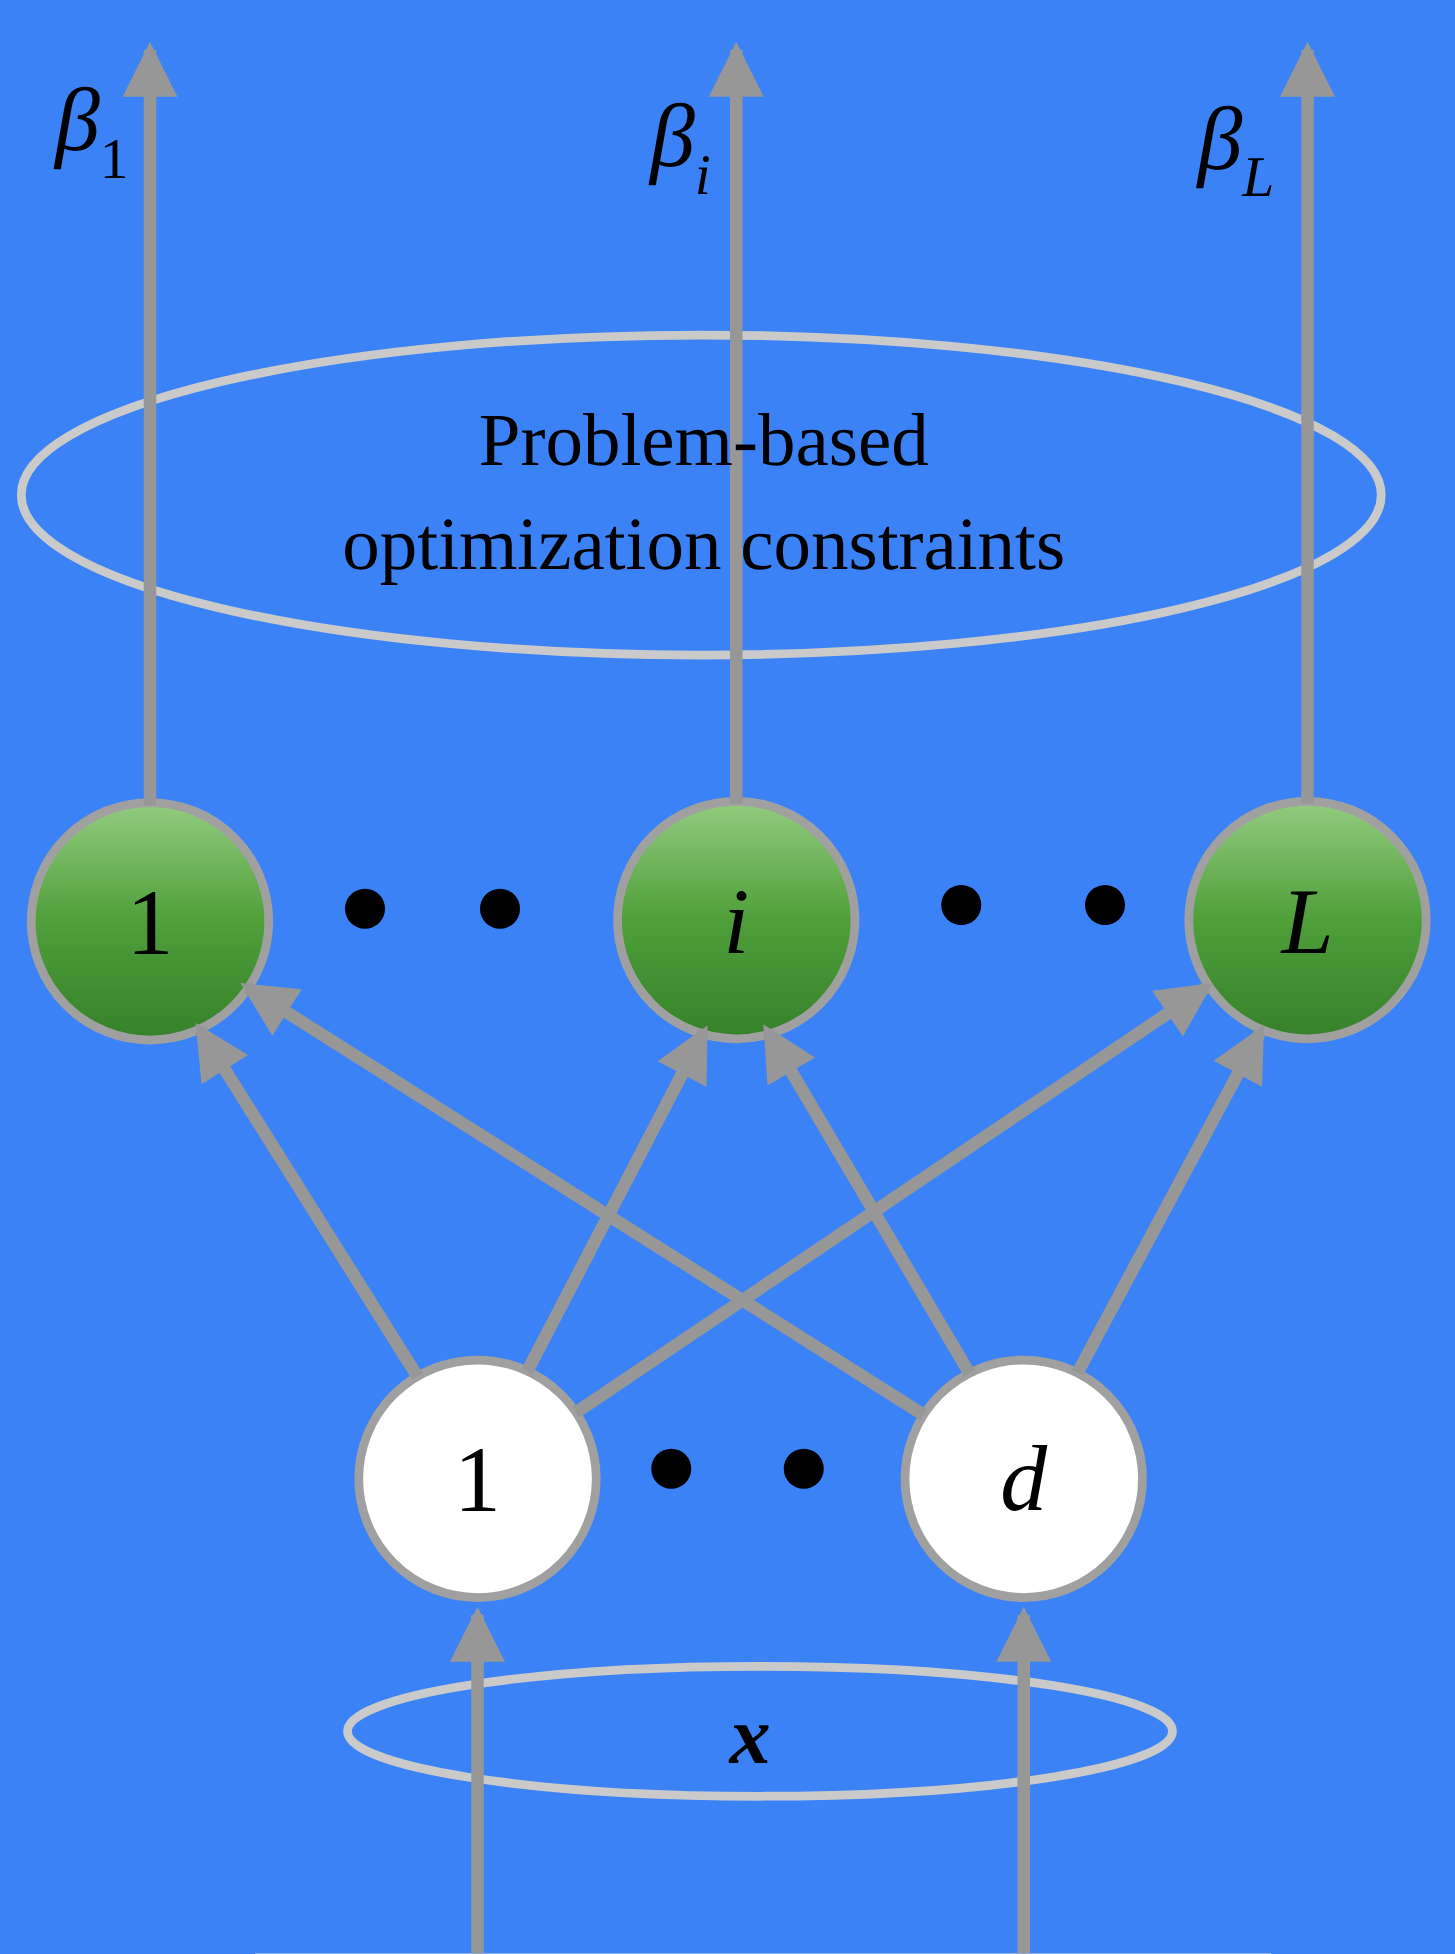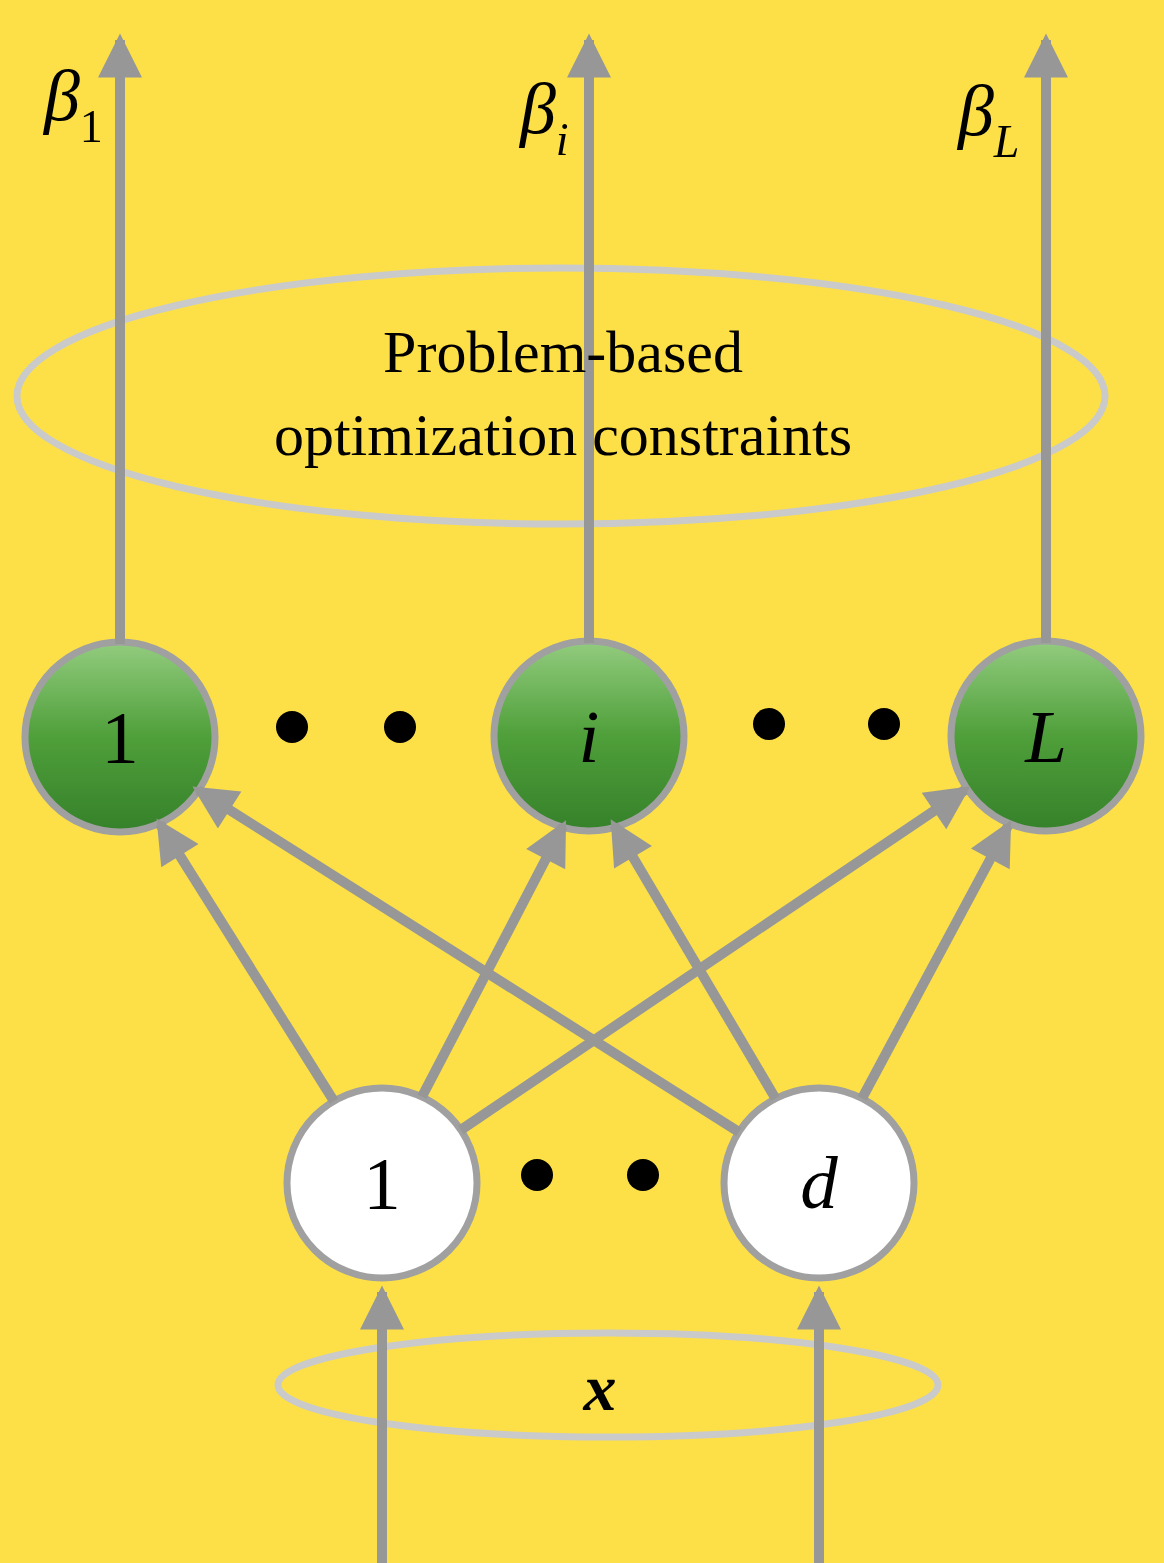--- a/index.html
+++ b/index.html
@@ -4,21 +4,21 @@
 <style>
   html, body {
     margin: 0;
     padding: 0;
     background: #ffffff;
   }
   .canvas {
     width: 1164px;
     height: 1563px;
     position: relative;
-    background: #fde047;
+    background: #3b82f6;
     overflow: hidden;
   }
   svg { display: block; }
 
   
   .ellipse-outline {
     fill: none;
     stroke: #cacaca;
     stroke-width: 7;
   }

